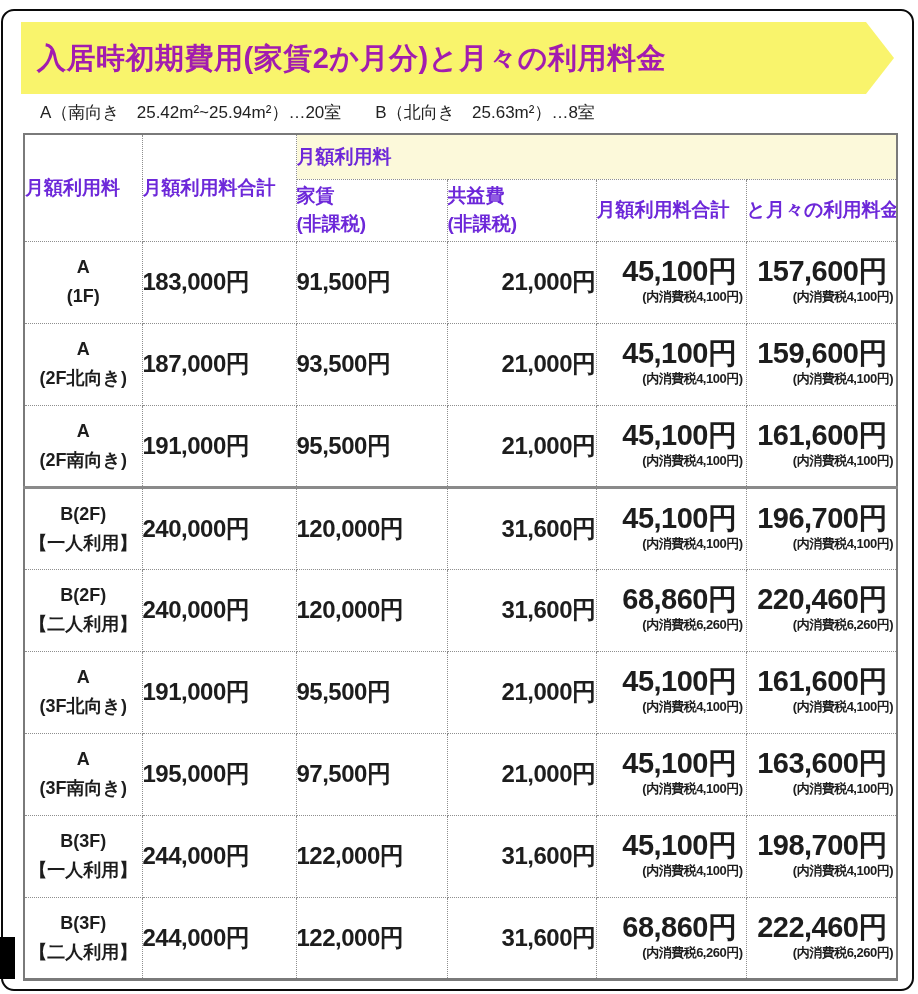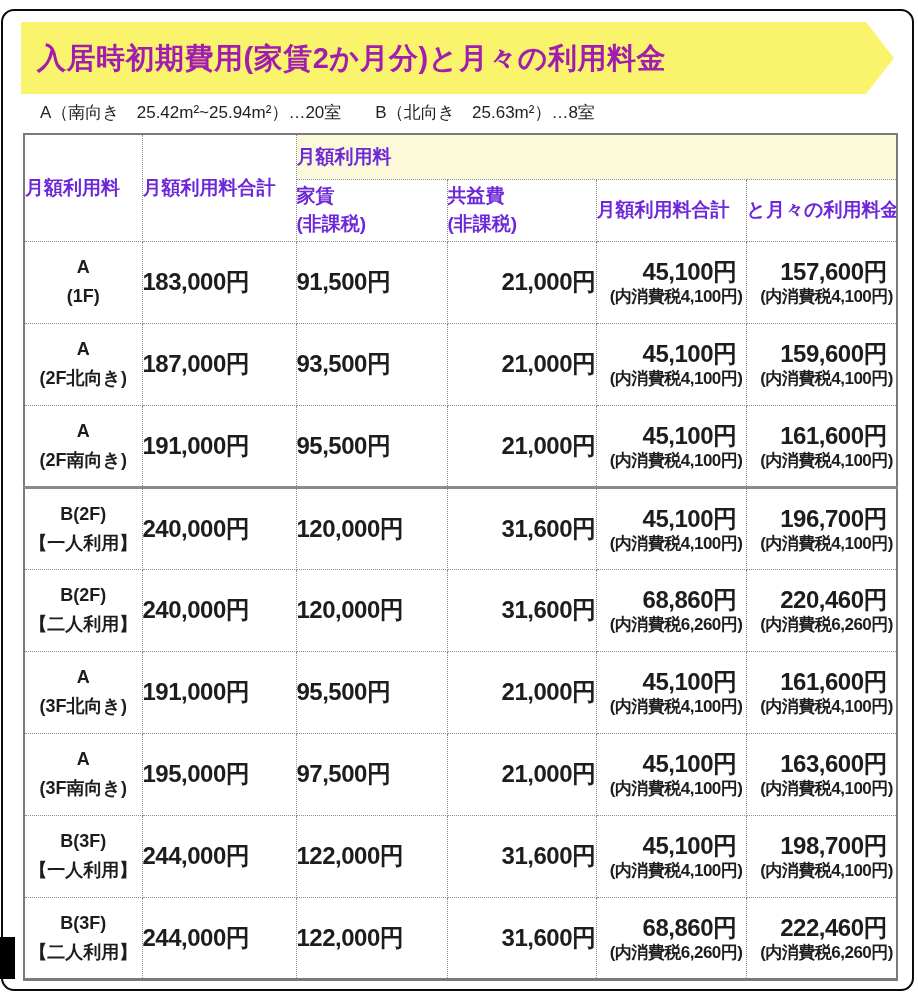--- a/index.html
+++ b/index.html
@@ -64,22 +64,22 @@
 
   td.type{text-align:center;font-weight:700;font-size:18px;}
   td.type div{line-height:29px;}
 
   td.num{font-size:24px;font-weight:700;letter-spacing:-0.5px;}
   td.right{text-align:left;padding-right:7px;}
   td.rent{padding-right:3px;}
   td.center{text-align:right;}
 
   td.money2{text-align:right;padding-right:3px;}
-  td.money2 .val{font-size:24px;font-weight:700;line-height:27px;letter-spacing:-0.5px;padding-right:6px;}
-  td.money2 .tax{font-size:17px;font-weight:700;line-height:19px;margin-top:2px;letter-spacing:-0.5px;}
+  td.money2 .val{font-size:29px;font-weight:700;line-height:27px;letter-spacing:-0.5px;padding-right:6px;}
+  td.money2 .tax{font-size:13px;font-weight:700;line-height:19px;margin-top:2px;letter-spacing:-0.5px;}
 
   
   tr.group-sep td{border-bottom:3px solid #8a8a8a;}
   .pricing tbody tr:last-child td{border-bottom:3px solid #7a7a7a;}
 </style>
 </head>
 <body>
 
 <div class="page">
 

